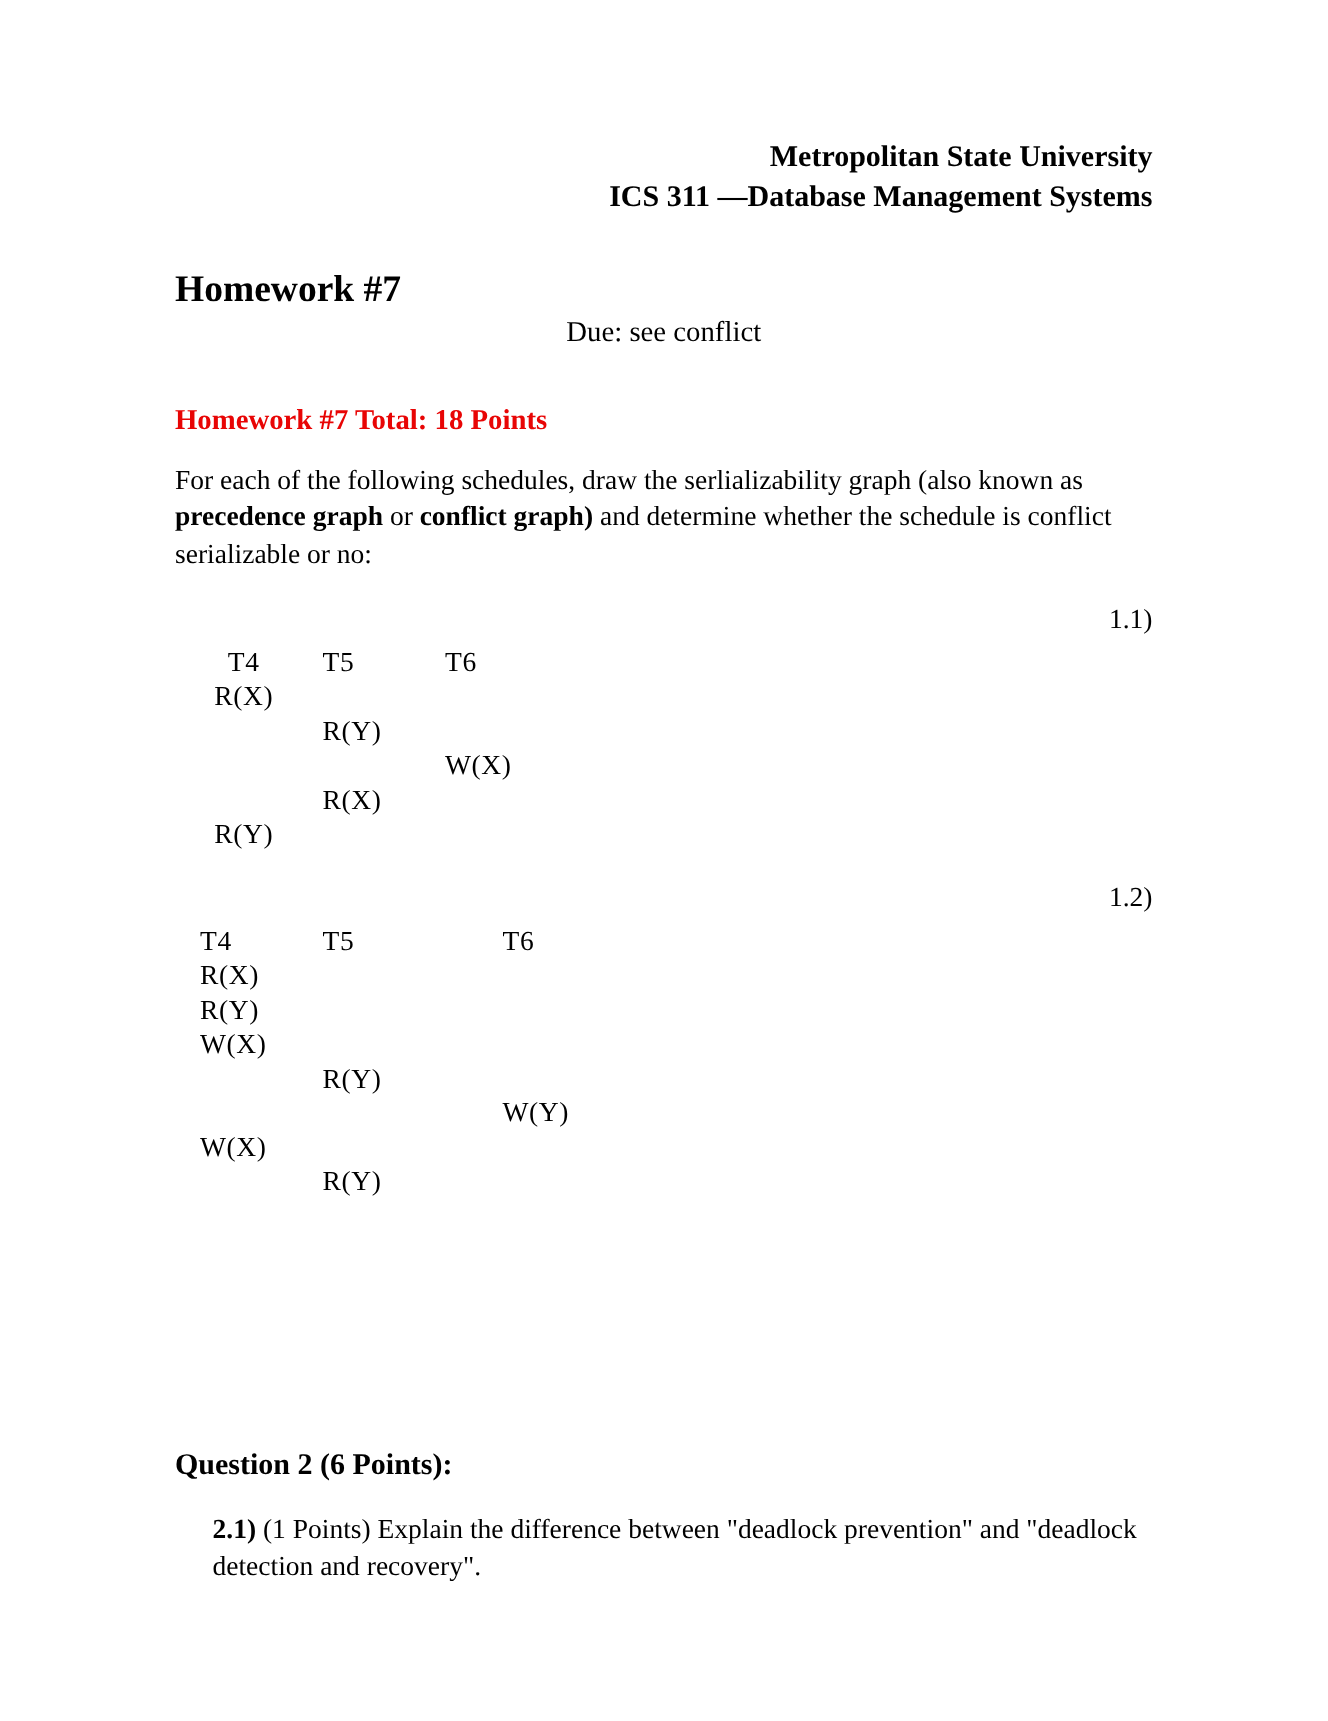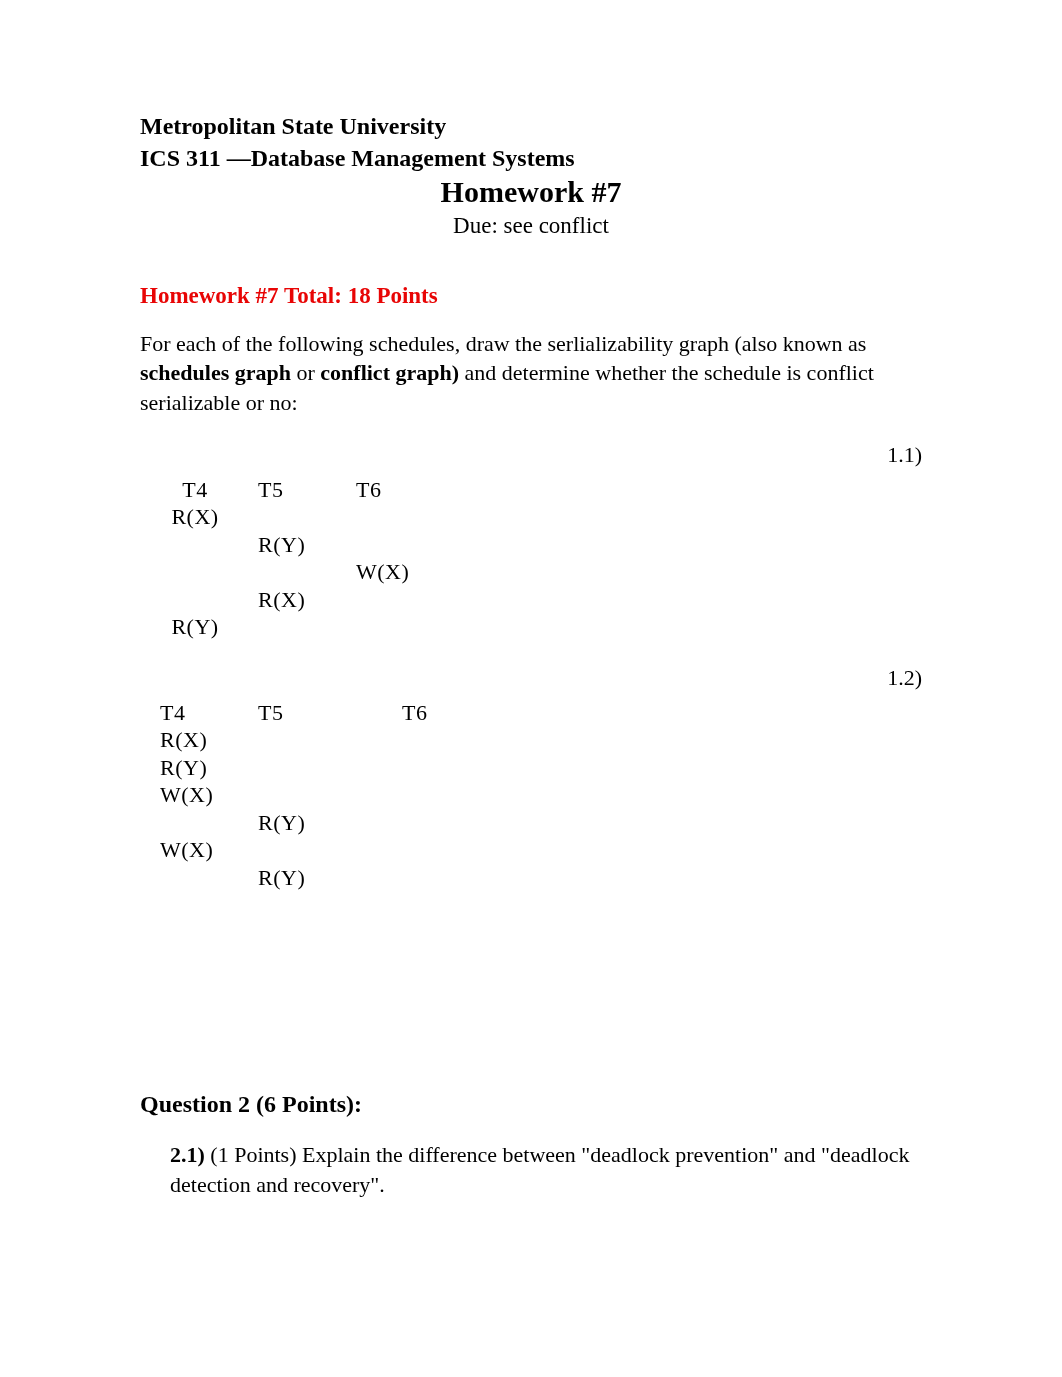--- a/index.html
+++ b/index.html
@@ -7,29 +7,30 @@
     padding: 0;
     background: #ffffff;
     font-family: Georgia, 'Times New Roman', serif;
     color: #000;
     width: 1062px;
   }
   .page {
     padding: 110px 140px 60px 140px;
   }
   .header-center {
-    text-align: left;
+    text-align: right;
     font-weight: bold;
     font-size: 24px;
     line-height: 1.35;
   }
   .hw-title {
-    text-align: center;
+    text-align: left;
     font-weight: bold;
     font-size: 30px;
+    margin-top: 40px;
   }
   .due {
     text-align: center;
     font-size: 23px;
     margin-top: 4px;
   }
   .total {
     color: #e80505;
     font-weight: bold;
     font-size: 23px;
@@ -93,21 +94,21 @@
     <div>ICS 311 —Database Management Systems</div>
   </div>
 
   <div class="hw-title">Homework #7</div>
   <div class="due">Due: see conflict</div>
 
   <div class="total">Homework #7 Total: 18 Points</div>
 
 
   <div class="body-text">
-    <span>For each of the following schedules, draw the serlializability graph (also known as </span><span class="bold">schedules graph</span><span> or </span><span class="bold">conflict graph)</span><span> and determine whether the schedule is conflict serializable or no:</span>
+    <span>For each of the following schedules, draw the serlializability graph (also known as </span><span class="bold">precedence graph</span><span> or </span><span class="bold">conflict graph)</span><span> and determine whether the schedule is conflict serializable or no:</span>
   </div>
 
   <div class="subnum">1.1)</div>
 
   <table class="sched-table sched-1">
     <tbody>
         <tr>
       <td>T4</td>
       <td>T5</td>
       <td>T6</td>
@@ -163,20 +164,25 @@
       <td>W(X)</td>
       <td></td>
       <td style="padding-left:60px"></td>
     </tr>
     <tr>
       <td></td>
       <td>R(Y)</td>
       <td style="padding-left:60px"></td>
     </tr>
     <tr>
+      <td></td>
+      <td></td>
+      <td style="padding-left:60px">W(Y)</td>
+    </tr>
+    <tr>
       <td>W(X)</td>
       <td></td>
       <td style="padding-left:60px"></td>
     </tr>
     <tr>
       <td></td>
       <td>R(Y)</td>
       <td style="padding-left:60px"></td>
     </tr>
   </tbody>

